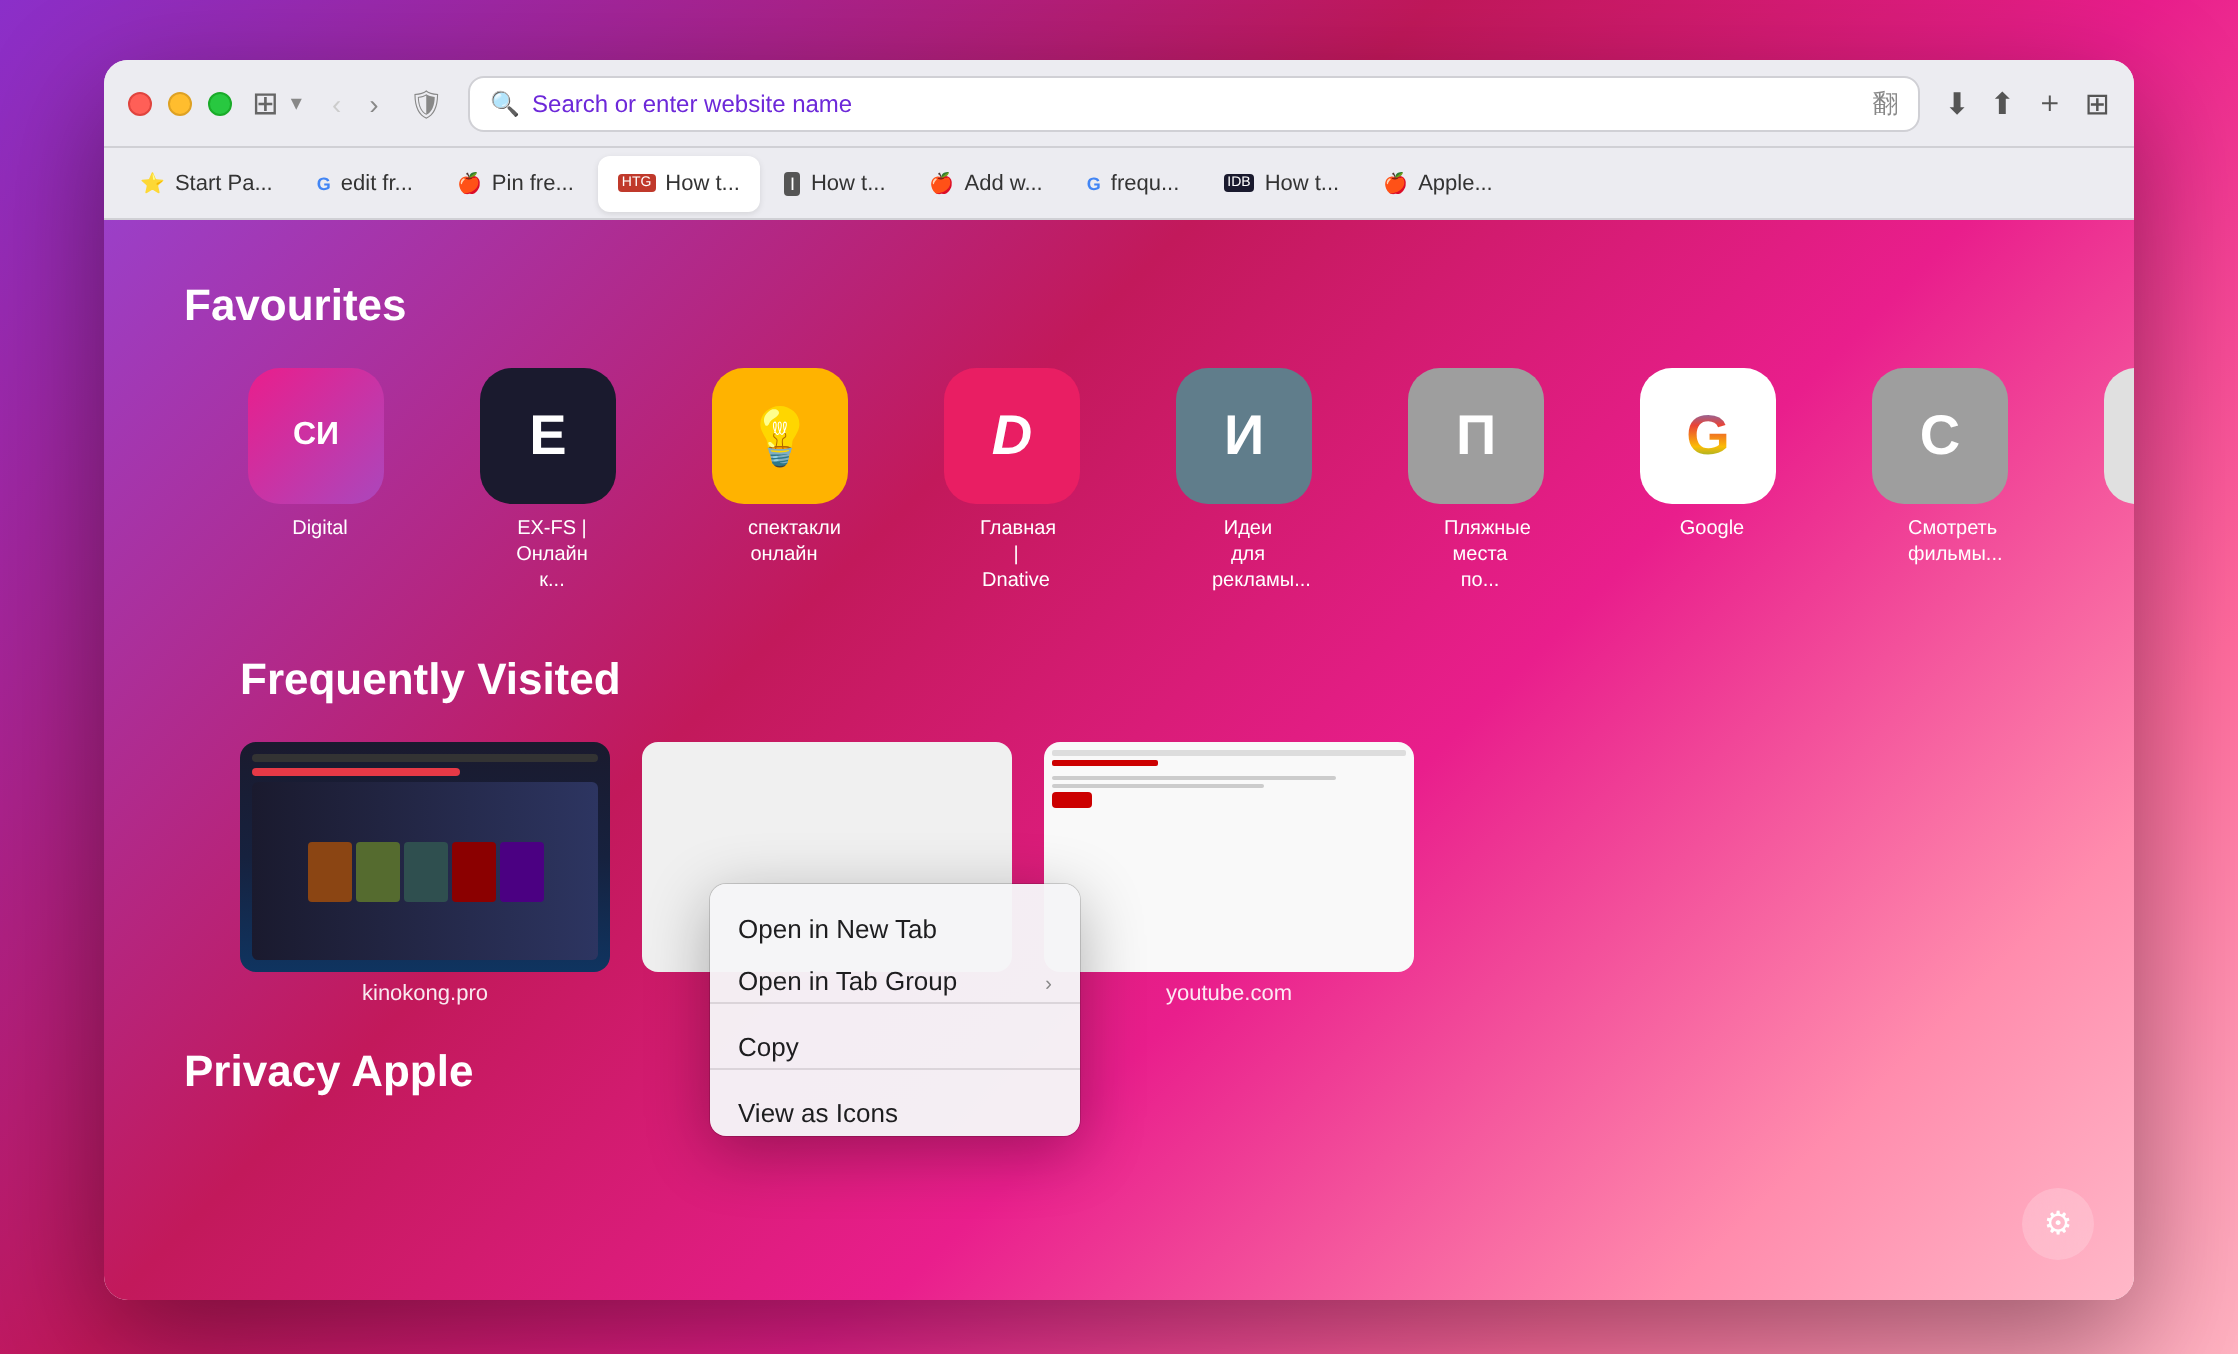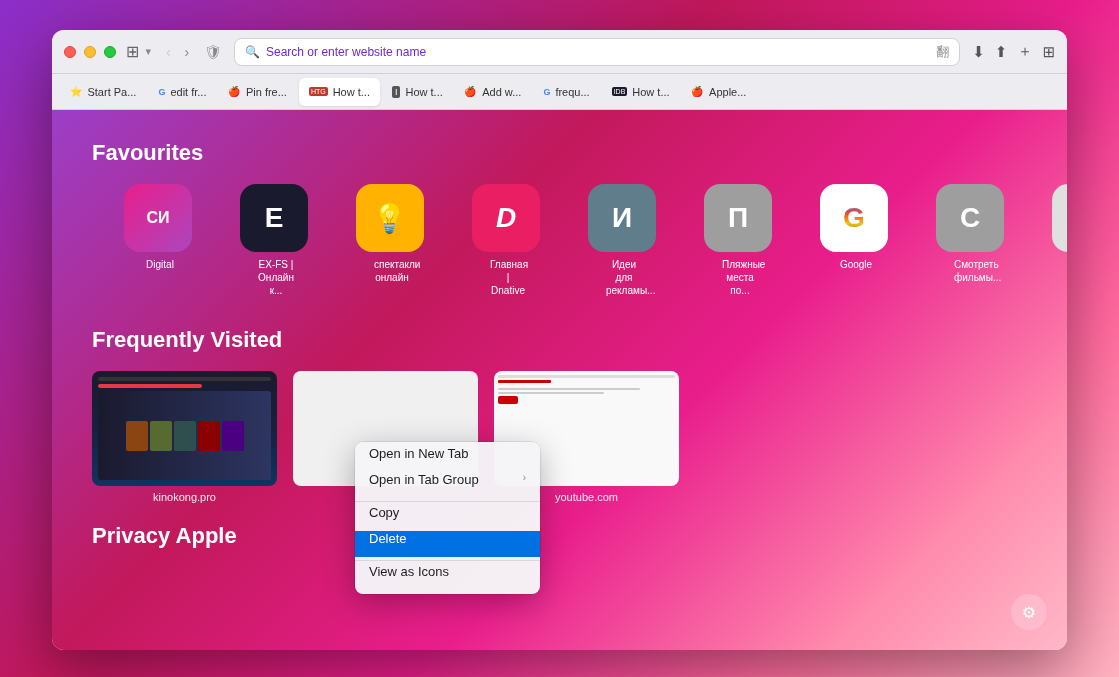--- a/index.html
+++ b/index.html
@@ -227,20 +227,21 @@
       color: white;
       text-align: center;
       max-width: 72px;
       line-height: 1.3;
       padding-left: 36px;
     }
 
     
     .frequently-section {
       margin-bottom: 20px;
+      margin-left: 28px;
     }
 
     .frequently-grid {
       display: flex;
       gap: 16px;
       align-items: flex-start;
     }
 
     .freq-item {
       display: flex;
@@ -350,21 +351,21 @@
       box-shadow: 0 8px 32px rgba(0,0,0,0.3), 0 0 0 0.5px rgba(0,0,0,0.15);
       overflow: visible;
       z-index: 1000;
       padding: 4px 0;
     }
 
     .menu-item {
       height: 26px;
       padding: 0 14px;
       display: flex;
-      align-items: flex-start;
+      align-items: flex-end;
       justify-content: space-between;
       font-size: 13px;
       color: #1d1d1f;
       cursor: pointer;
     }
 
     .menu-item.selected {
       background: #0071e3;
       color: white;
     }
@@ -600,23 +601,20 @@
           <span>Open in New Tab</span>
         </div>
         <div class="menu-item">
           <span>Open in Tab Group</span>
           <span class="menu-item-arrow">›</span>
         </div>
         <div class="menu-separator"></div>
         <div class="menu-item">
           <span>Copy</span>
         </div>
-        <div class="menu-item selected">
-          <span>Delete</span>
-        </div>
         <div class="menu-separator"></div>
         <div class="menu-item">
           <span>View as Icons</span>
         </div>
       </div>
 
       <div class="customize-btn">
         <span>⚙</span>
       </div>
 

